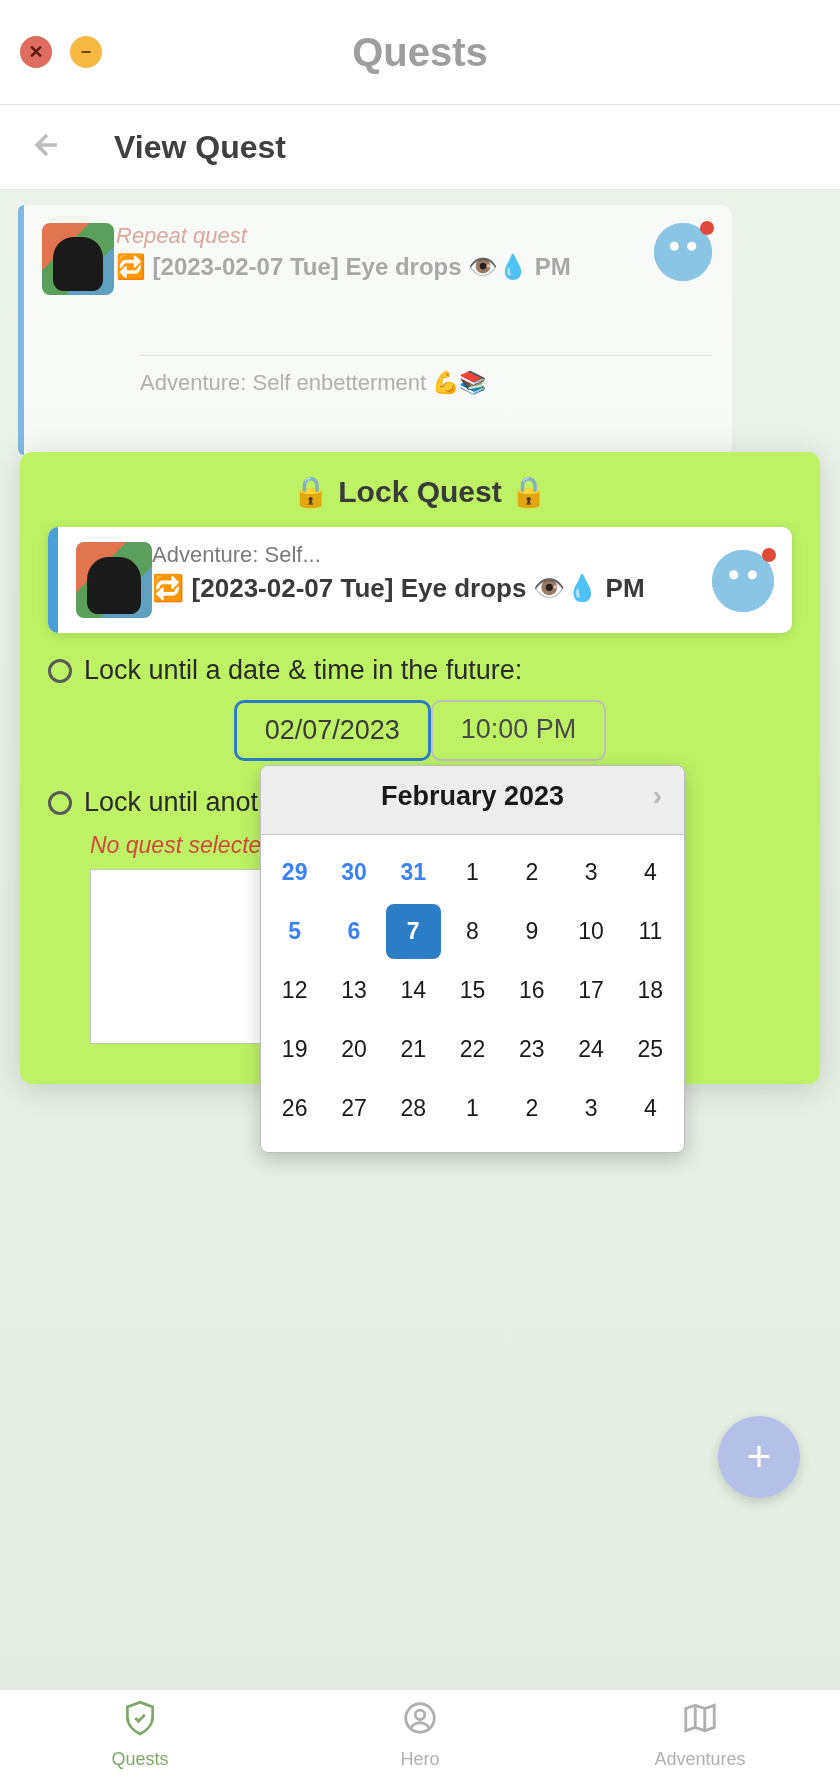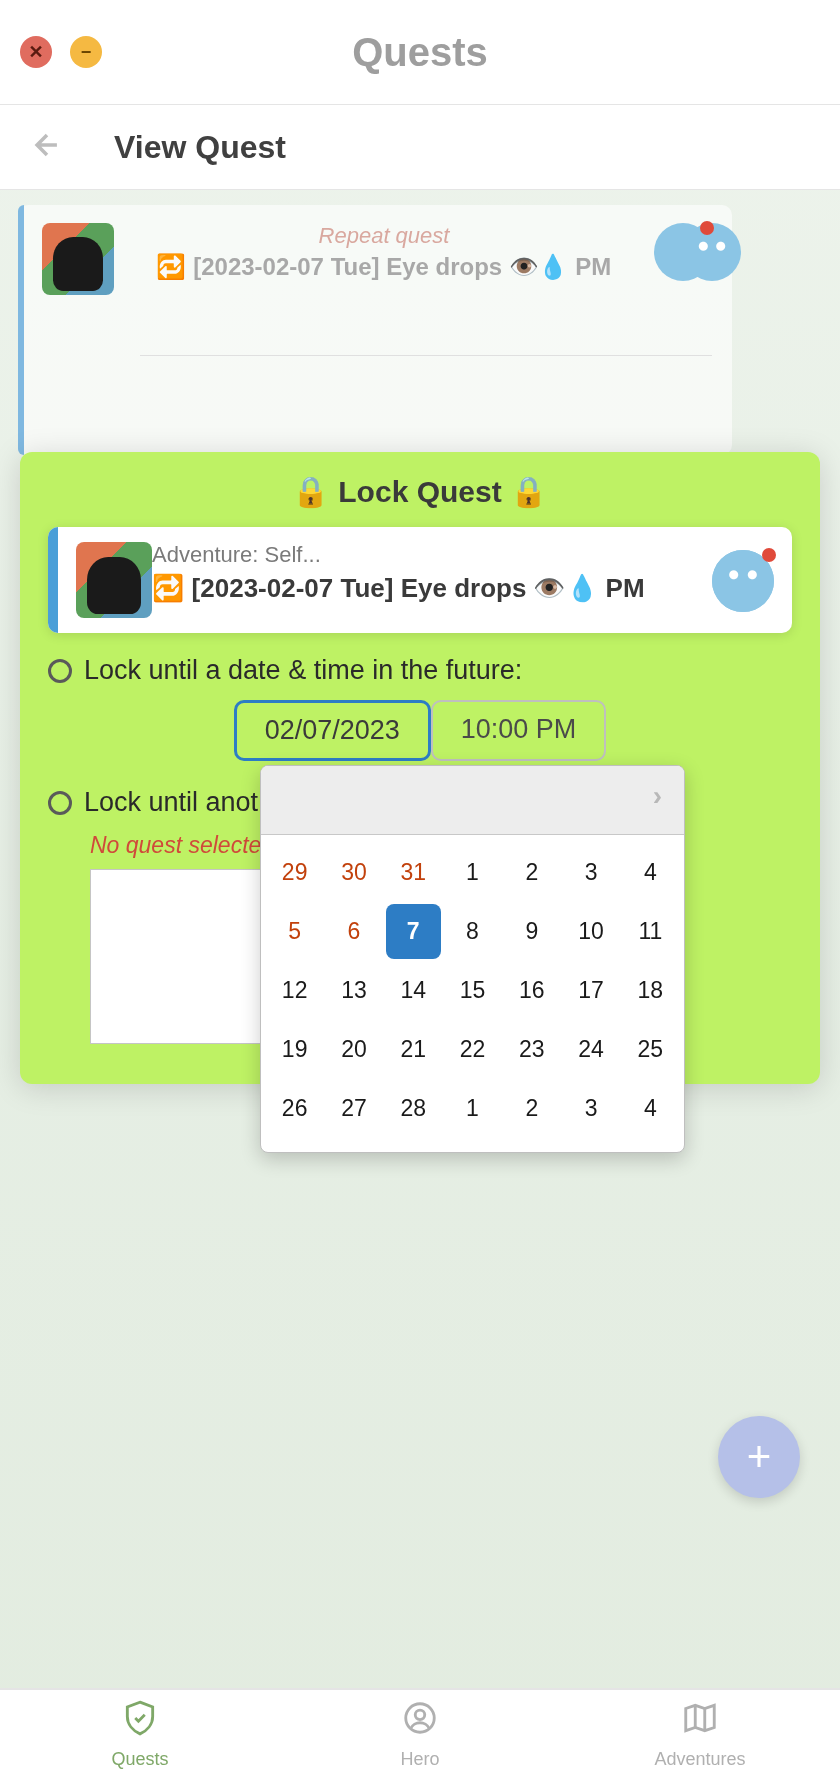--- a/index.html
+++ b/index.html
@@ -13,21 +13,21 @@
 .app-title { position: absolute; left: 50%; transform: translateX(-50%); font-size: 40px; font-weight: 700; color: #9e9e9e; }
 
 .subheader { height: 85px; background: #fff; display: flex; align-items: center; padding: 0 30px; border-bottom: 1px solid #e5e5e5; }
 .back-arrow { color: #bdbdbd; margin-right: 50px; }
 .sub-title { font-size: 32px; font-weight: 700; color: #404040; }
 
 .main-bg { position: absolute; top: 190px; left: 0; right: 0; bottom: 90px; background: linear-gradient(to bottom, #e8f0e6 0%, #dce8da 50%, #d6e4d2 100%); opacity: 0.5; }
 
 .quest-card { position: absolute; top: 205px; left: 18px; right: 108px; background: rgba(255,255,255,0.6); border-radius: 10px; padding: 18px 20px 18px 24px; min-height: 250px; }
 .quest-card::before { content: ''; position: absolute; left: 0; top: 0; bottom: 0; width: 6px; background: #7fb8e0; border-radius: 10px 0 0 10px; }
-.quest-card-inner { display: flex; gap: 2px; text-align: center; }
+.quest-card-inner { display: flex; gap: 2px; }
 .avatar-sm { width: 72px; height: 72px; border-radius: 8px; background: linear-gradient(135deg, #e0754f 0%, #e0754f 33%, #5aa05a 33%, #5aa05a 66%, #5f9fc0 66%); position: relative; flex-shrink: 0; }
 .avatar-sm::after { content: ''; position: absolute; left: 15%; top: 20%; width: 70%; height: 75%; background: #1a1a1a; border-radius: 40% 40% 20% 20%; }
 .quest-meta { flex: 1; }
 .repeat-label { color: #d9a89f; font-style: italic; font-size: 22px; margin-bottom: 4px; }
 .quest-title-faded { color: #a8a8a8; font-size: 24px; font-weight: 600; }
 .assignee-avatar { width: 58px; height: 58px; border-radius: 50%; background: #8bc5e5; position: relative; flex-shrink: 0; }
 .assignee-avatar::before { content: ''; position: absolute; width: 100%; height: 100%; border-radius: 50%; background: radial-gradient(circle at 35% 40%, #fff 4px, transparent 5px), radial-gradient(circle at 65% 40%, #fff 4px, transparent 5px), #8bc5e5; }
 .dot-red { position: absolute; top: -2px; right: -2px; width: 14px; height: 14px; background: #e04a3a; border-radius: 50%; }
 .quest-divider { border: none; border-top: 1px solid #e0e0e0; margin: 60px 0 14px 98px; }
 .quest-detail { color: #b0b0b0; font-size: 22px; margin-left: 98px; margin-bottom: 6px; }
@@ -59,21 +59,21 @@
 .datepicker { position: absolute; top: 765px; left: 260px; width: 425px; background: #fff; border: 1px solid #bfbfbf; border-radius: 8px; box-shadow: 0 6px 20px rgba(0,0,0,0.2); z-index: 30; overflow: hidden; }
 .dp-arrow { position: absolute; top: -10px; left: 75px; width: 0; height: 0; border-left: 12px solid transparent; border-right: 12px solid transparent; border-bottom: 12px solid #ededed; }
 .dp-header { background: #ededed; padding: 14px 16px 10px; border-bottom: 1px solid #c8c8c8; }
 .dp-month-row { display: flex; align-items: center; justify-content: space-between; margin-bottom: 12px; }
 .dp-month { font-size: 27px; font-weight: 700; color: #1a1a1a; flex: 1; text-align: center; }
 .dp-nav { color: #b8b8b8; font-size: 28px; font-weight: bold; padding: 0 6px; }
 .dp-weekdays { display: grid; grid-template-columns: repeat(7, 1fr); }
 .dp-wd { text-align: center; font-size: 22px; font-weight: 600; color: #1a1a1a; }
 .dp-grid { display: grid; grid-template-columns: repeat(7, 1fr); padding: 8px 4px 14px; }
 .dp-day { text-align: center; padding: 14px 0; font-size: 23px; color: #1a1a1a; border-radius: 8px; margin: 2px; }
-.dp-day.other { color: #c2410c; }
+.dp-day.other { color: #3b82f6; font-weight: bold; }
 .dp-day.selected { background: #2d7dc5; color: #fff; font-weight: 600; }
 
 .fab { position: absolute; bottom: 280px; right: 40px; width: 82px; height: 82px; border-radius: 50%; background: #b5c0e8; display: flex; align-items: center; justify-content: center; color: #fff; font-size: 42px; z-index: 5; box-shadow: 0 4px 12px rgba(0,0,0,0.15); }
 
 .bottom-nav { position: absolute; bottom: 0; left: 0; right: 0; height: 90px; background: #fff; border-top: 2px solid #e5e5e5; display: flex; }
 .bn-item { flex: 1; display: flex; flex-direction: column; align-items: center; justify-content: center; gap: 4px; color: #b0b0b0; font-size: 18px; }
 .bn-item.active { color: #7fa868; }
 .bn-icon { font-size: 34px; }
 </style>
 </head>
@@ -103,20 +103,21 @@
     <div class="avatar-sm"></div>
     <div class="quest-meta">
       <div class="repeat-label">Repeat quest</div>
       <div class="quest-title-faded">🔁 [2023-02-07 Tue] Eye drops 👁️💧 PM</div>
     </div>
     <div class="assignee-avatar">
         <div class="dot-red"></div>
       </div>
   </div>
   <hr class="quest-divider">
+  <div class="quest-detail">Adventure: Self enbetterment 💪📚</div>
 </div>
 
 <div class="modal">
   <div class="modal-title">🔒 Lock Quest 🔒</div>
 
   <div class="modal-quest">
     <div class="avatar-md"></div>
     <div class="mq-body">
       <div class="mq-adv">Adventure: Self...</div>
       <div class="mq-title">🔁 [2023-02-07 Tue] Eye drops 👁️💧 PM</div>
@@ -142,20 +143,21 @@
   </div>
   <div class="warn">No quest selected.</div>
   <div class="empty-box"></div>
 </div>
 
 <div class="datepicker">
   <div class="dp-arrow"></div>
   <div class="dp-header">
     <div class="dp-month-row">
       <div class="dp-nav" style="visibility:hidden">‹</div>
+      <div class="dp-month">February 2023</div>
       <div class="dp-nav">›</div>
     </div>
   </div>
   <div class="dp-grid" id="dp-grid">
       <div class="dp-day other">29</div>
       <div class="dp-day other">30</div>
       <div class="dp-day other">31</div>
       <div class="dp-day">1</div>
       <div class="dp-day">2</div>
       <div class="dp-day">3</div>

